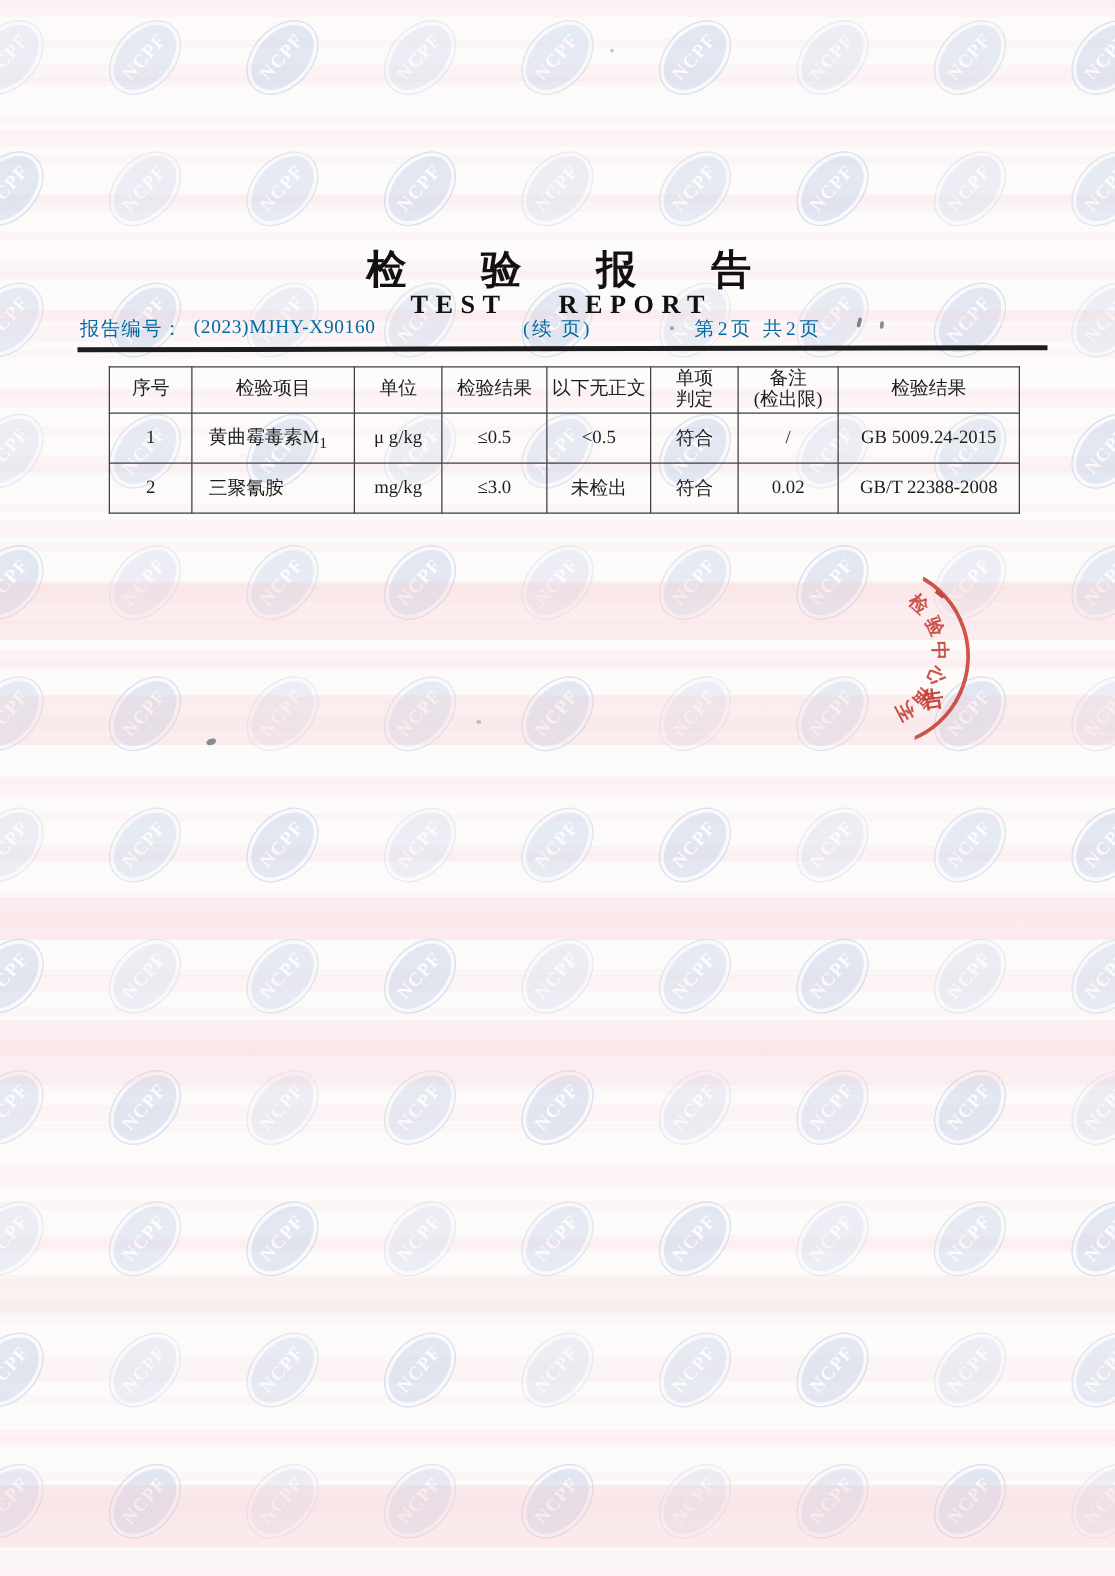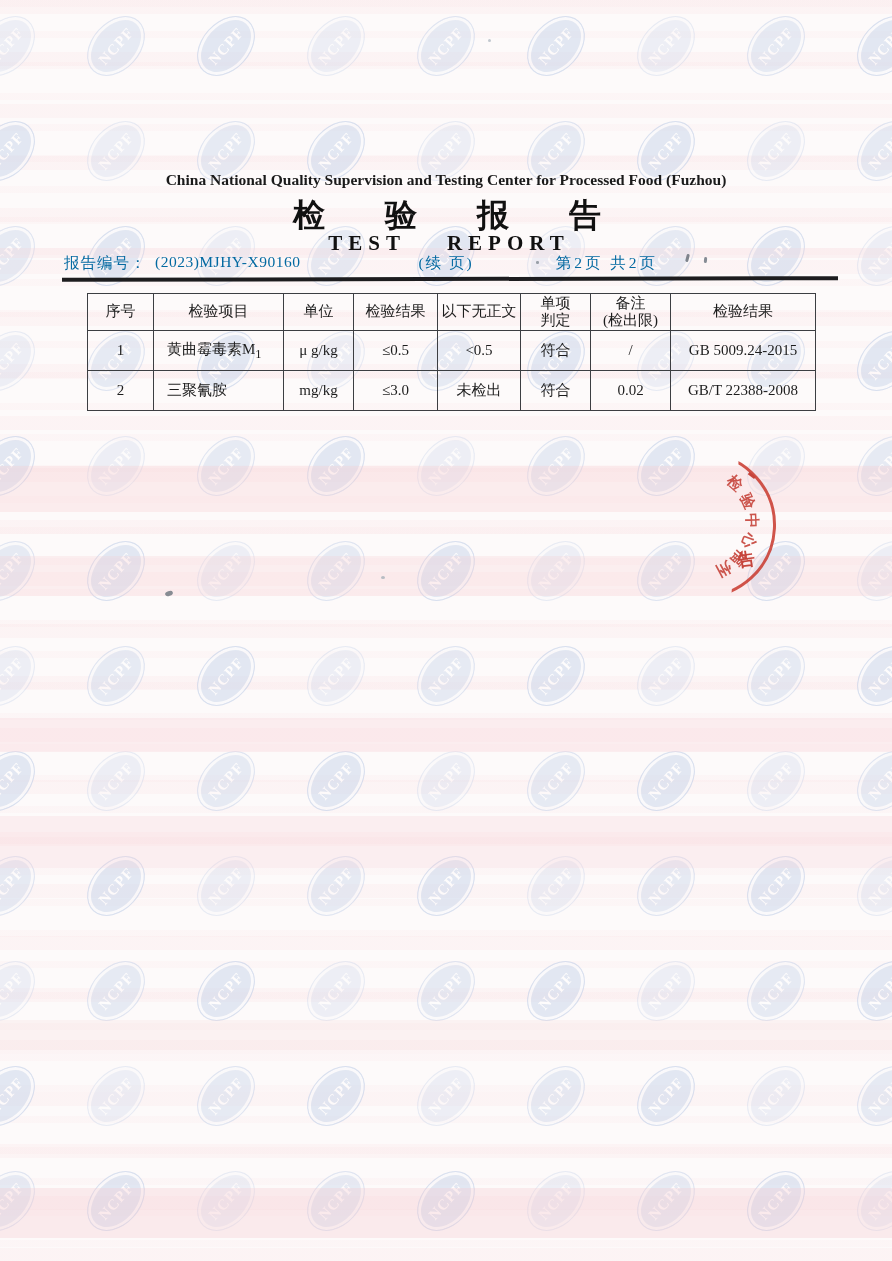--- a/index.html
+++ b/index.html
@@ -387,21 +387,20 @@
 
 <div class="band" style="top:248px;height:10px;background:rgba(248,215,218,0.25);"></div>
 <div class="band" style="top:466px;height:46px;background:rgba(247,205,210,0.30);"></div>
 <div class="band" style="top:556px;height:40px;background:rgba(247,205,210,0.26);"></div>
 <div class="band" style="top:718px;height:34px;background:rgba(248,210,214,0.30);"></div>
 <div class="band" style="top:816px;height:52px;background:rgba(247,205,210,0.25);"></div>
 <div class="band" style="top:1020px;height:30px;background:rgba(248,212,216,0.22);"></div>
 <div class="band" style="top:1188px;height:50px;background:rgba(246,200,206,0.30);"></div>
 
 <div id="content">
-  <div class="abs org-en">China National Quality Supervision and Testing Center for Processed Food (Fuzhou)</div>
   <div class="abs title-cn">检 验 报 告</div>
   <div class="abs title-en">TEST REPORT</div>
 
   <div class="abs report-line">
     <span class="lbl">报告编号：</span>
     <span class="val">(2023)MJHY-X90160</span>
     <span class="cont">(续 页)</span>
     <span class="pg">第2页 共2页</span>
   </div>
   <div class="abs rule"></div>

